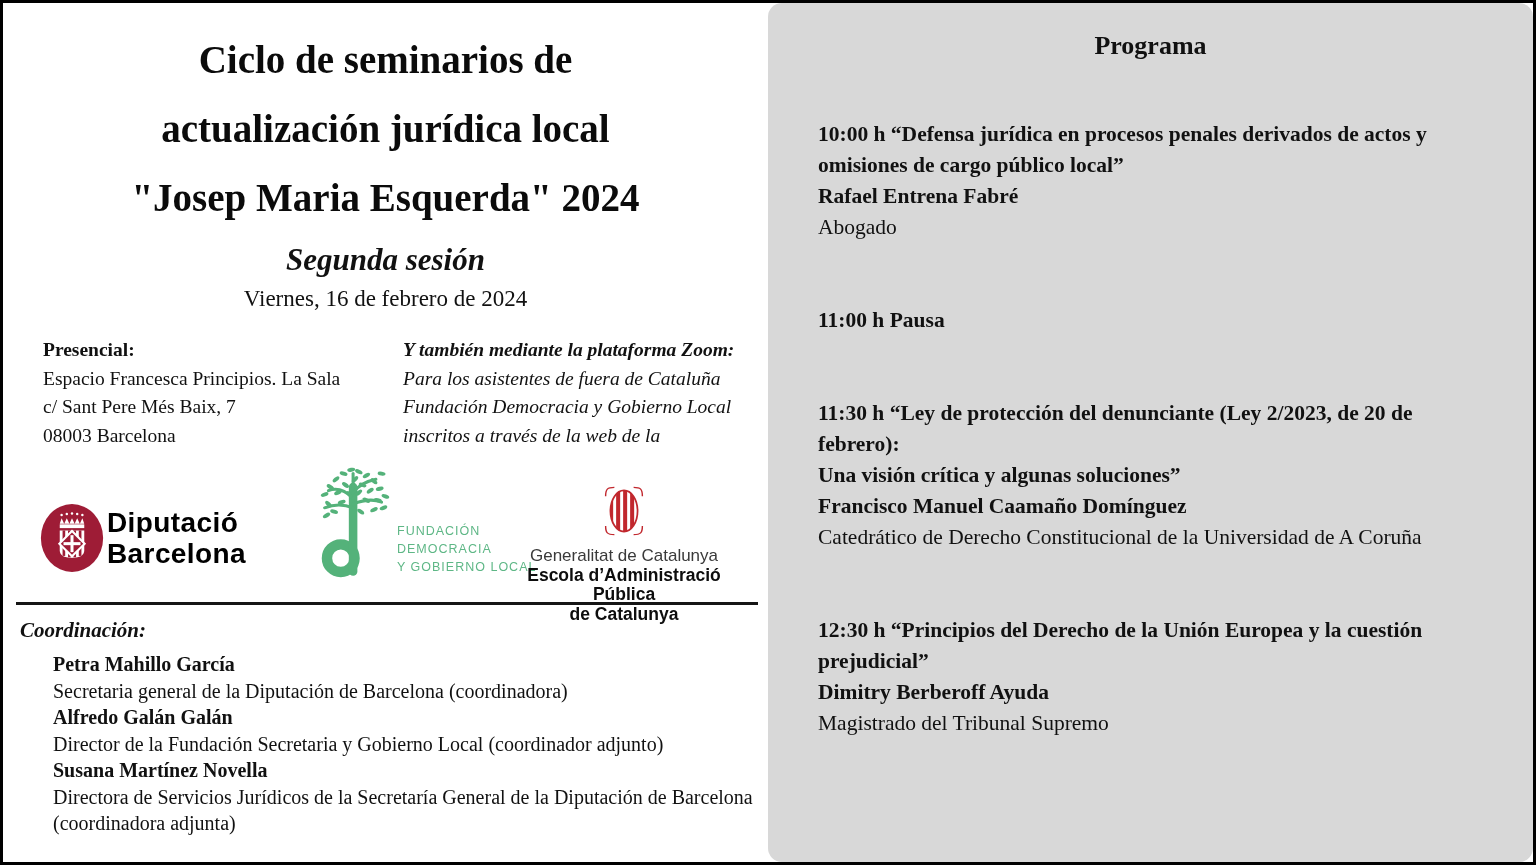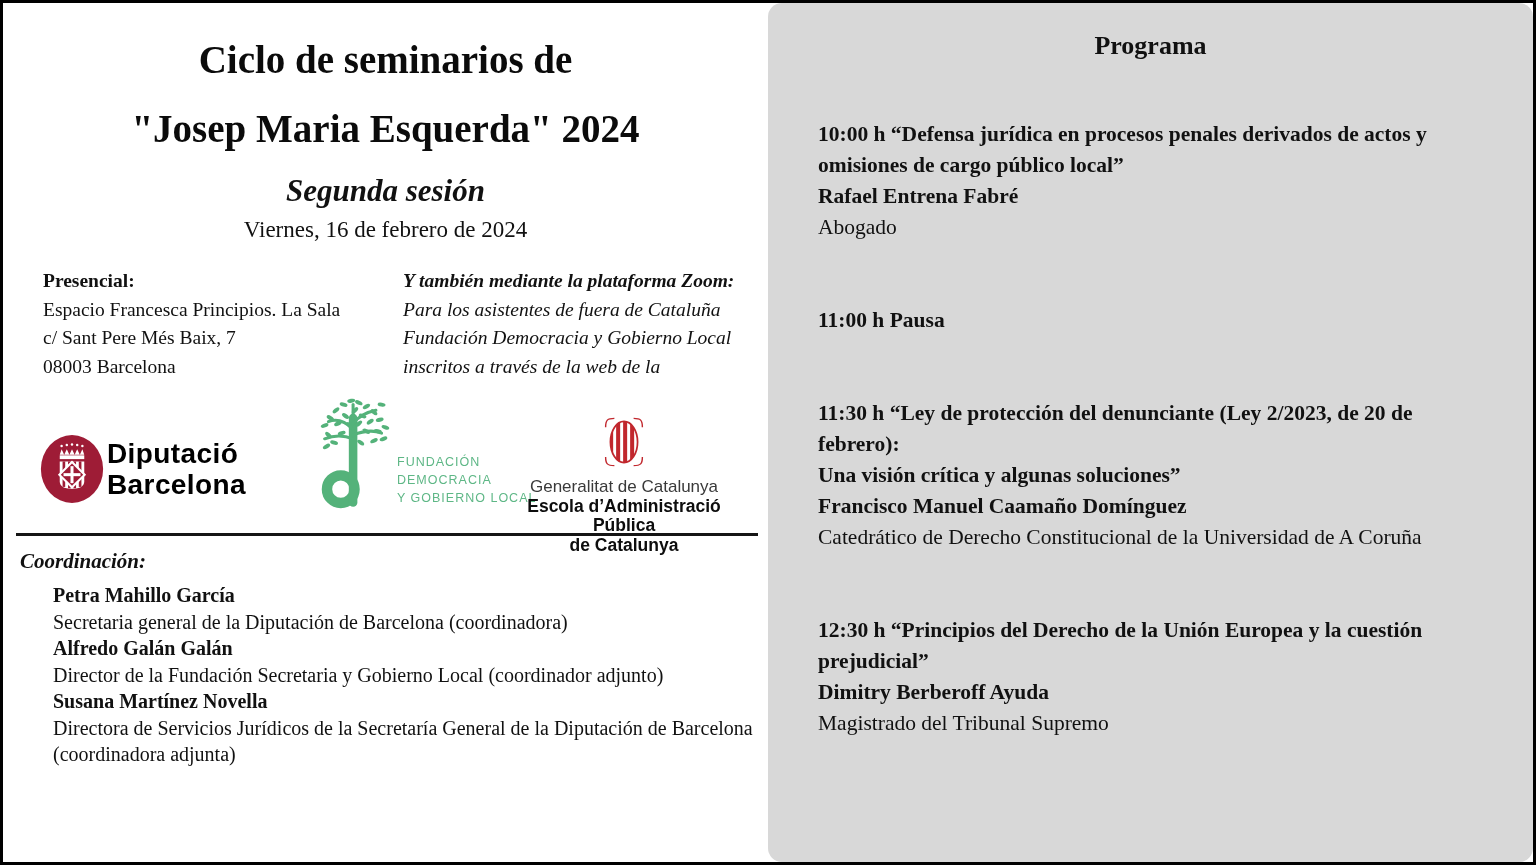--- a/index.html
+++ b/index.html
@@ -42,20 +42,21 @@
 </style>
 </head>
 <body>
 
 <div class="page">
 
   <div class="left">
 
     <div class="title">
       <div>Ciclo de seminarios de</div>
+      <div>actualización jurídica local</div>
       <div>"Josep Maria Esquerda" 2024</div>
     </div>
 
     <div class="session">Segunda sesión</div>
     <div class="date">Viernes, 16 de febrero de 2024</div>
 
     <div class="addr">
       <div class="addr-left">
         <div class="addr-label">Presencial:</div>
         <div>Espacio Francesca Principios. La Sala</div>

